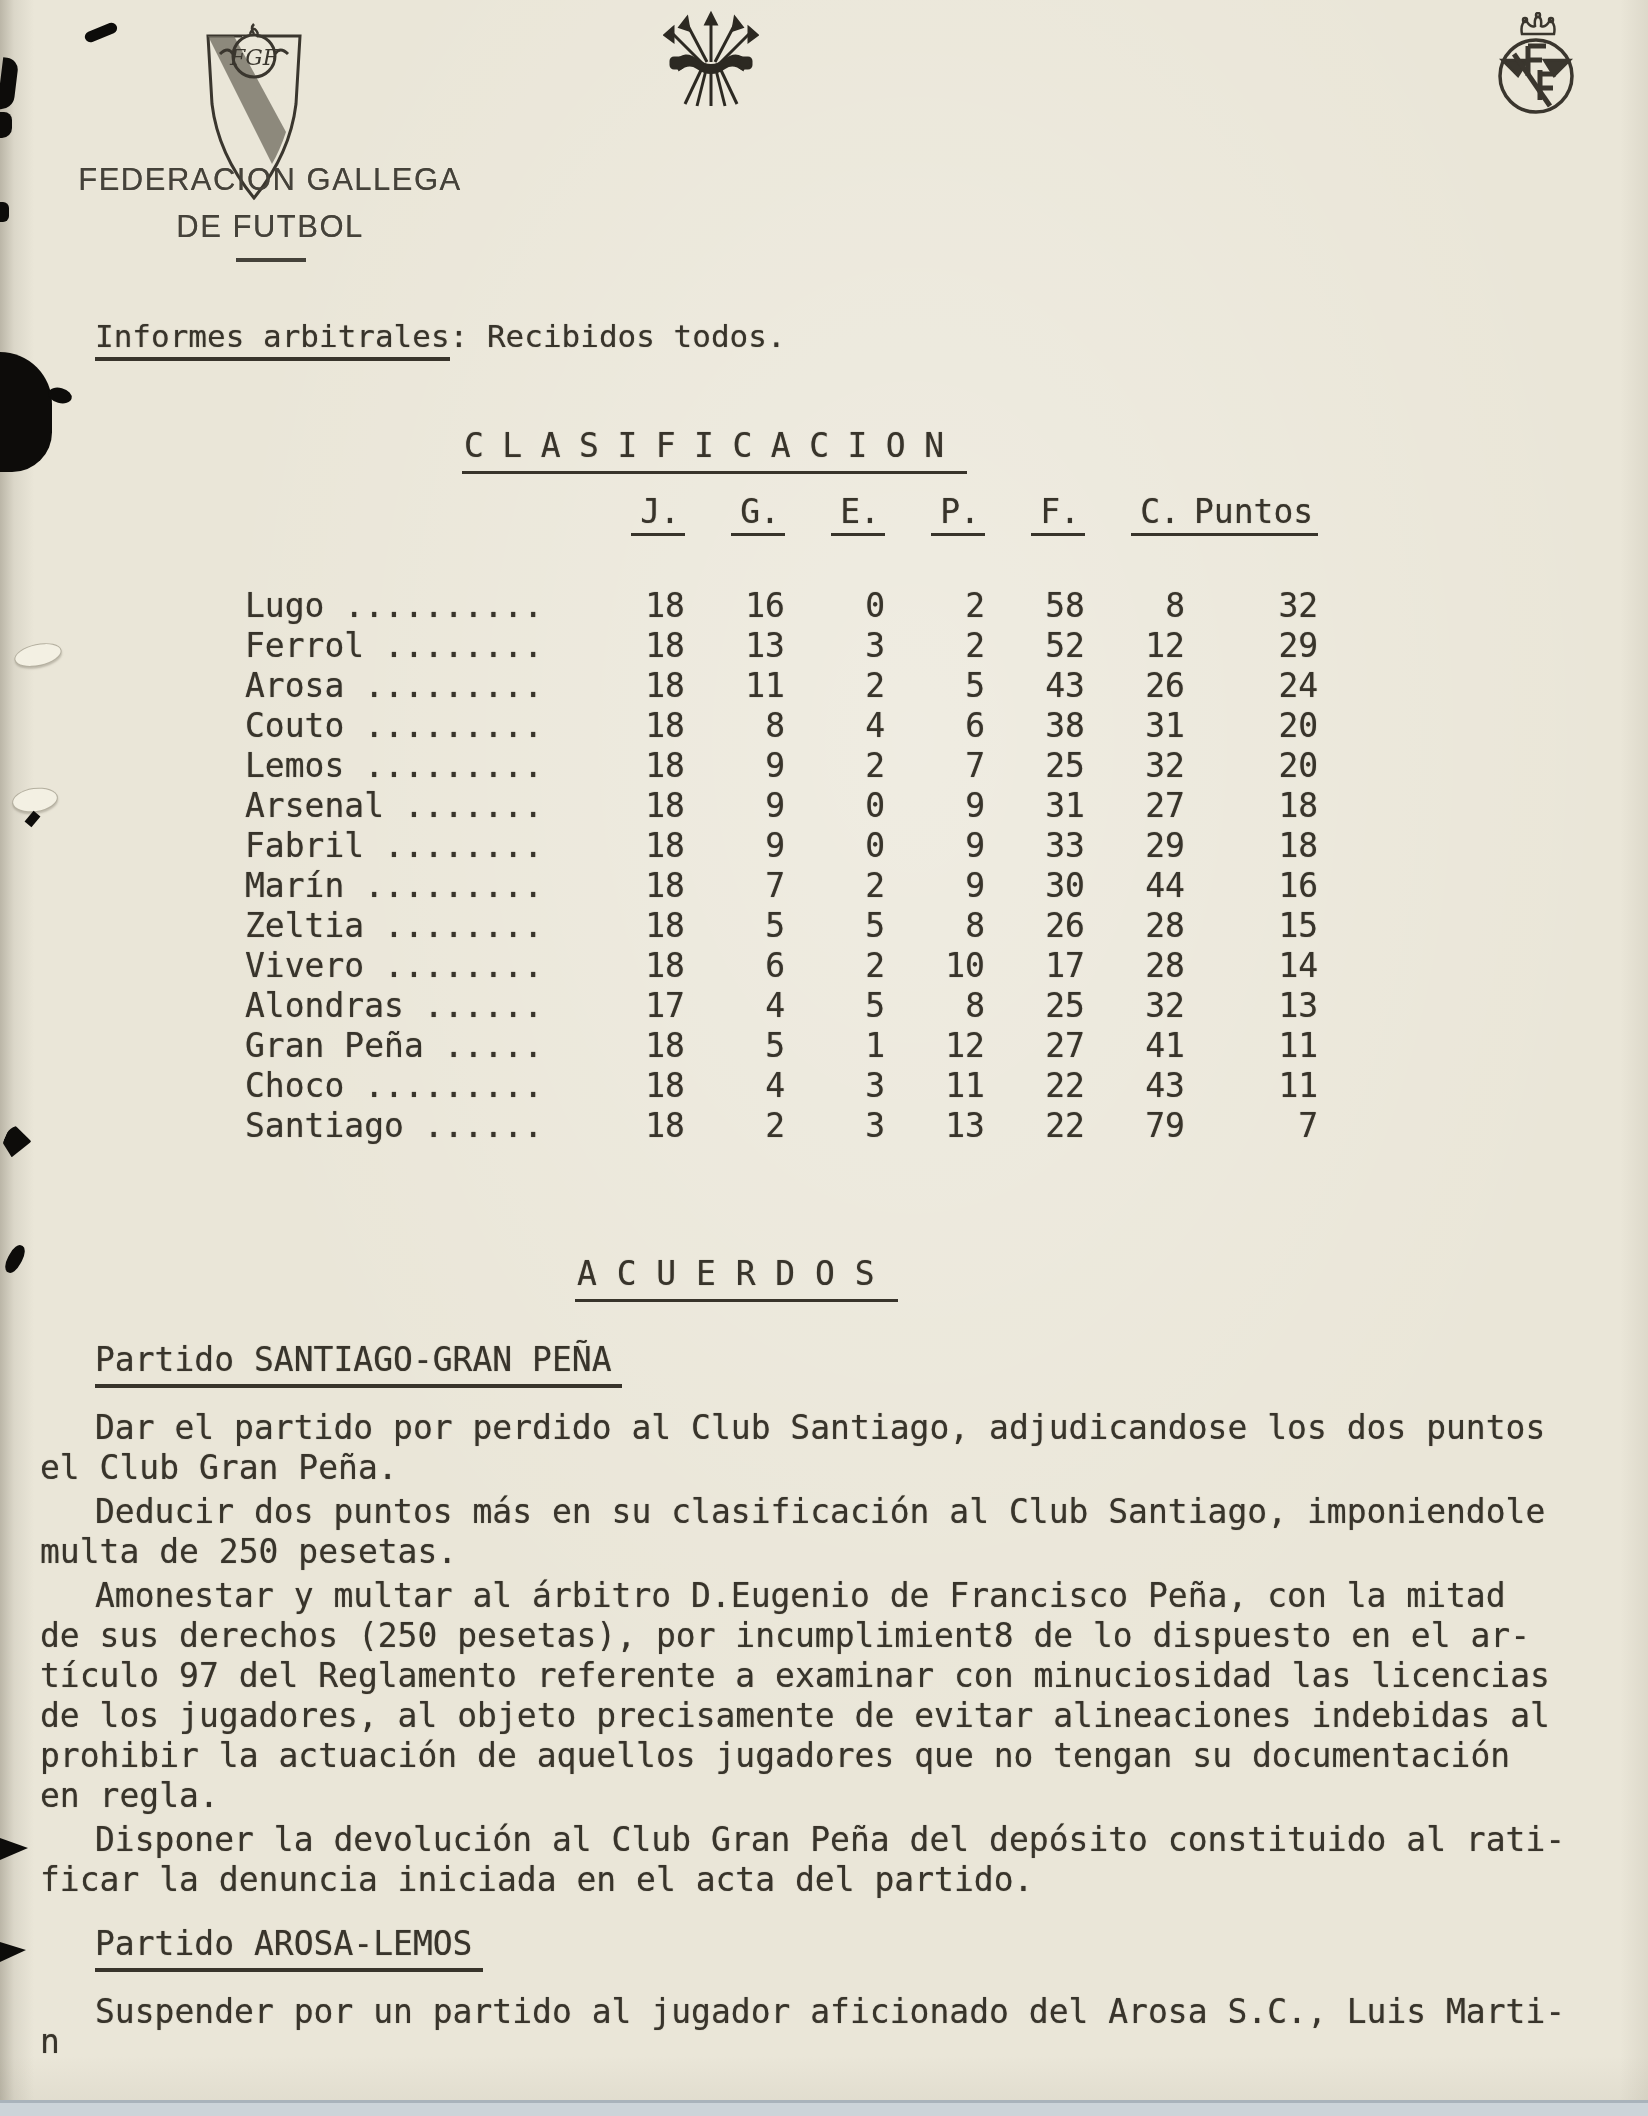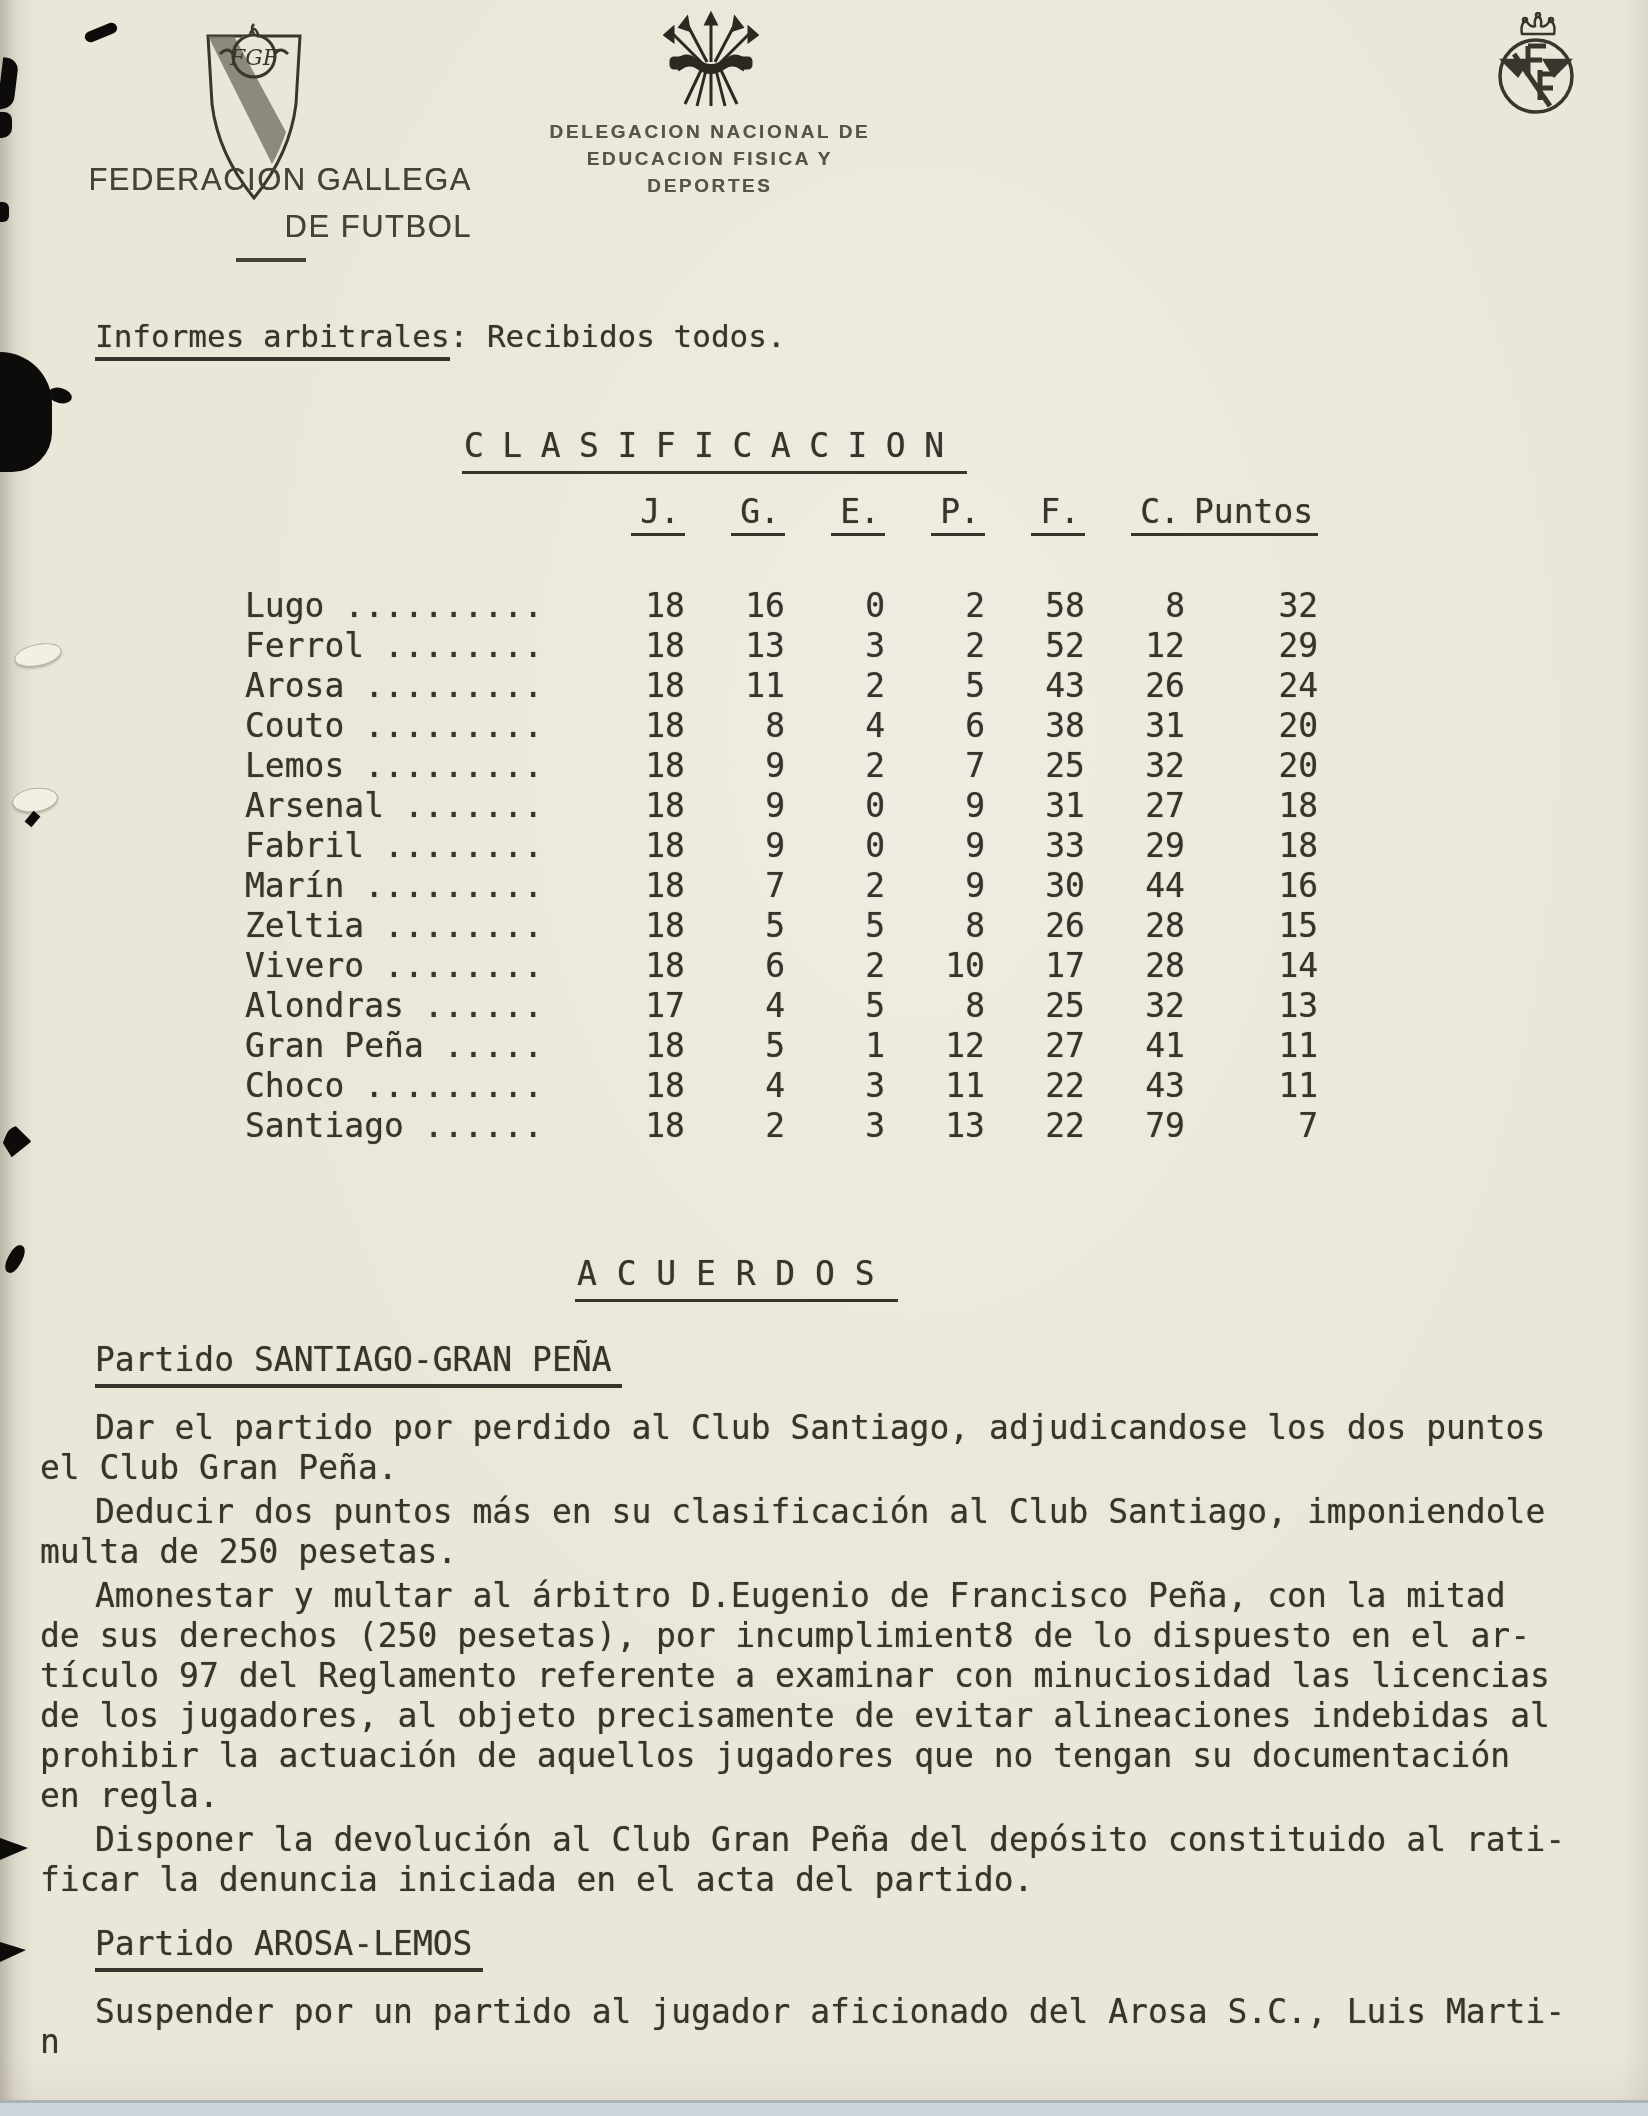--- a/index.html
+++ b/index.html
@@ -10,21 +10,21 @@
     background-image:
       radial-gradient(ellipse at 55% 35%, rgba(255,255,255,.25) 0%, rgba(255,255,255,0) 55%),
       linear-gradient(90deg, rgba(110,104,88,.38) 0px, rgba(110,104,88,.12) 14px, rgba(110,104,88,0) 34px),
       linear-gradient(270deg, rgba(120,112,95,.16) 0px, rgba(120,112,95,0) 40px),
       linear-gradient(0deg, rgba(120,112,95,.10) 0px, rgba(120,112,95,0) 60px);
     padding-left: 12px;
   }
   .tw{color:#38342b;text-shadow:0 0 1px rgba(50,44,32,.55);}
   
   .logo-shield{position:absolute;left:190px;top:14px;}
-  .fed-line{position:absolute;left:42px;width:430px;text-align:right;
+  .fed-line{position:absolute;left:55px;width:430px;text-align:center;
     font-family:"Liberation Sans",sans-serif;font-weight:400;font-size:31px;
     letter-spacing:1.5px;color:#45423a;text-shadow:0 0 .6px rgba(60,56,46,.7);}
   .fed-l1{top:162px;} .fed-l2{top:209px;}
   .fed-bar{position:absolute;left:236px;top:258px;width:70px;height:4px;background:#45423a;}
   .emblem-center{position:absolute;left:663px;top:10px;}
   .deleg{position:absolute;left:540px;top:118px;width:340px;text-align:center;
     font-family:"Liberation Sans",sans-serif;font-weight:700;font-size:19px;line-height:27px;
     letter-spacing:2.6px;color:#59544a;text-shadow:0 0 .5px rgba(80,75,62,.6);}
   .emblem-right{position:absolute;left:1488px;top:12px;}
   
@@ -119,24 +119,20 @@
       <line x1="40" y1="56" x2="22" y2="94"></line>
       <line x1="48" y1="56" x2="48" y2="96"></line>
       <line x1="56" y1="56" x2="74" y2="94"></line>
       <line x1="44" y1="56" x2="34" y2="96"></line>
       <line x1="52" y1="56" x2="62" y2="96"></line>
       <path d="M12 52 q10 -12 22 -2 q14 10 28 0 q12 -10 22 2 l-4 8 q-10 -8 -18 -2 q-14 10 -28 0 q-8 -6 -18 2 Z" stroke-width="2"></path>
       <rect x="8" y="48" width="12" height="10" rx="3"></rect>
       <rect x="76" y="48" width="12" height="10" rx="3"></rect>
     </g>
   </svg>
-  <div class="deleg">
-    <div>DELEGACION NACIONAL DE</div>
-    <div>EDUCACION FISICA Y DEPORTES</div>
-  </div>
 
   <svg class="emblem-right" width="94" height="112" viewBox="0 0 94 112">
     <g class="ink" stroke-width="2.5">
       <path d="M34 22 q-2 -10 4 -14 q4 8 9 6 q-1 -9 3 -9 q4 0 3 9 q5 2 9 -6 q6 4 4 14 Z"></path>
       <circle cx="37" cy="8" r="2"></circle>
         <circle cx="50" cy="3" r="2"></circle>
         <circle cx="63" cy="8" r="2"></circle>
       <circle cx="48" cy="64" r="36" stroke-width="3.5"></circle>
       <path d="M14 48 L40 48 L30 64 Z" fill="#3a362e"></path>
       <path d="M82 48 L56 48 L66 64 Z" fill="#3a362e"></path>

